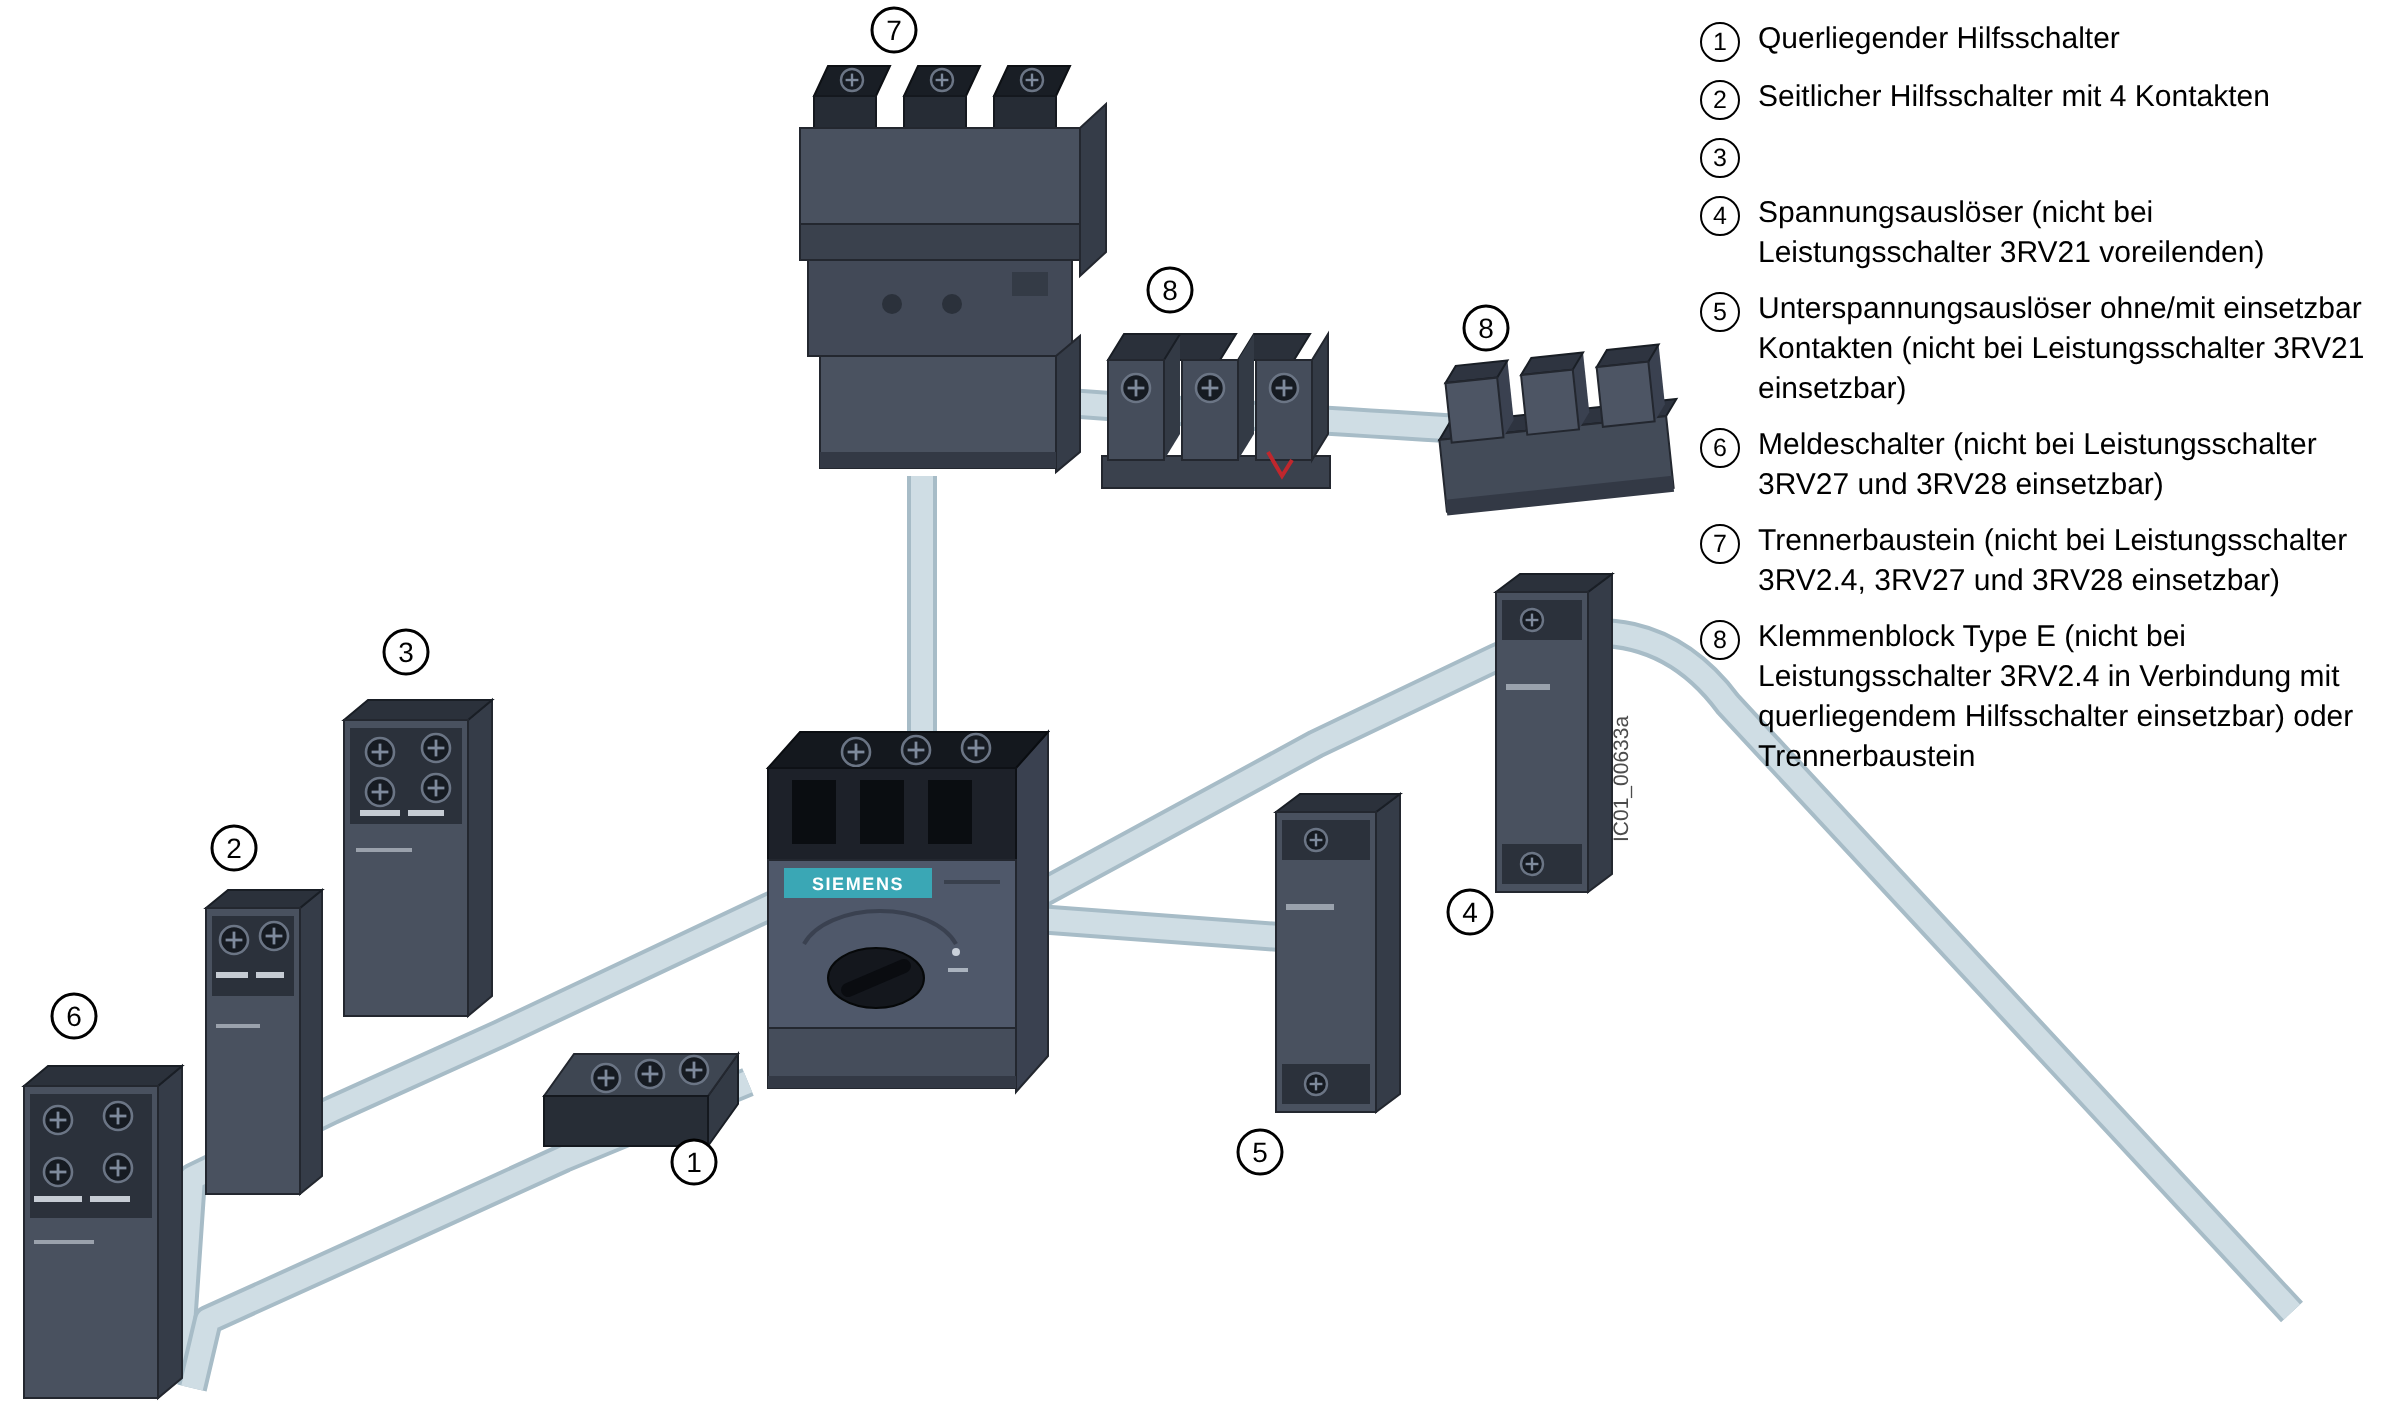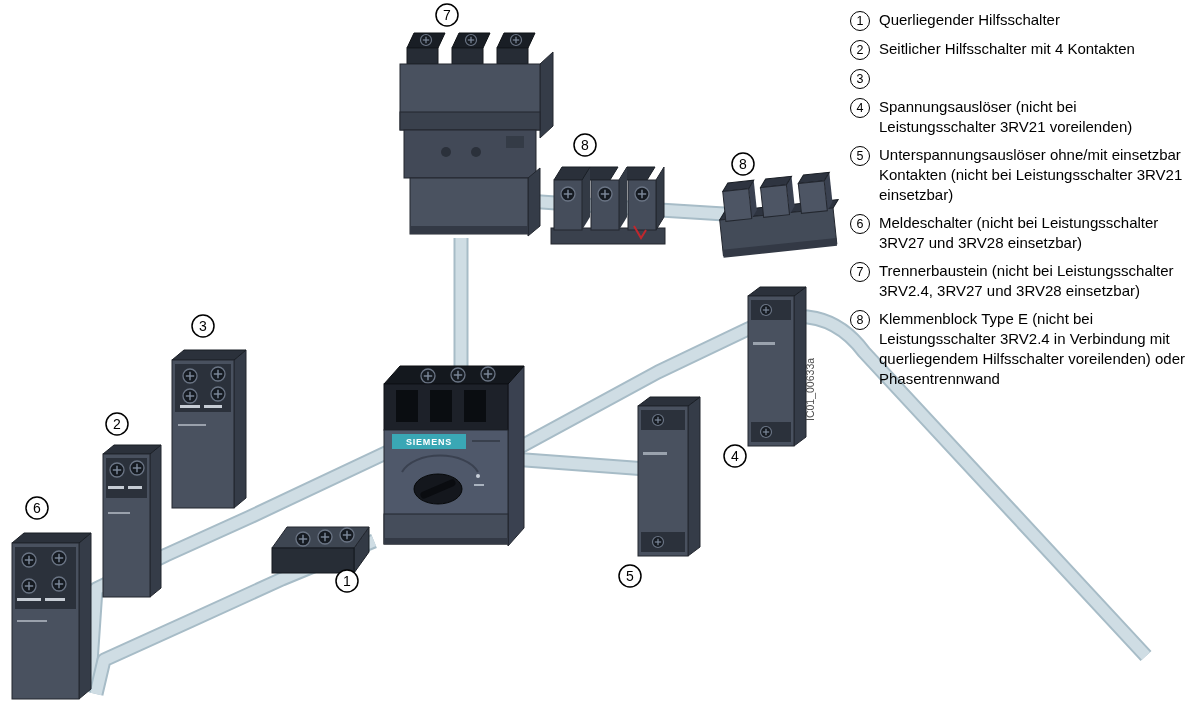--- a/index.html
+++ b/index.html
@@ -277,17 +277,17 @@
     <div class="legend-item">
       <span class="badge">6</span>
       <span class="ltext">Meldeschalter (nicht bei Leistungsschalter 3RV27 und 3RV28 einsetzbar)</span>
     </div>
     <div class="legend-item">
       <span class="badge">7</span>
       <span class="ltext">Trennerbaustein (nicht bei Leistungsschalter 3RV2.4, 3RV27 und 3RV28 einsetzbar)</span>
     </div>
     <div class="legend-item">
       <span class="badge">8</span>
-      <span class="ltext">Klemmenblock Type E (nicht bei Leistungsschalter 3RV2.4 in Verbindung mit querliegendem Hilfsschalter voreilenden) oder Phasentrennwand</span>
+      <span class="ltext">Klemmenblock Type E (nicht bei Leistungsschalter 3RV2.4 in Verbindung mit querliegendem Hilfsschalter einsetzbar) oder Trennerbaustein</span>
     </div>
   </div>
 
 </div>
 
 </body></html>

